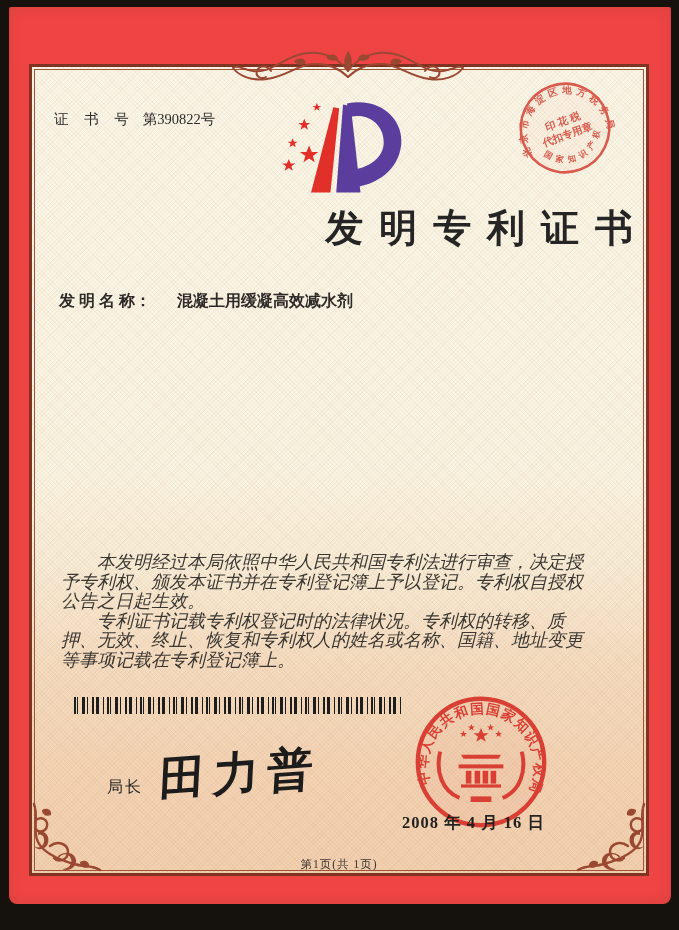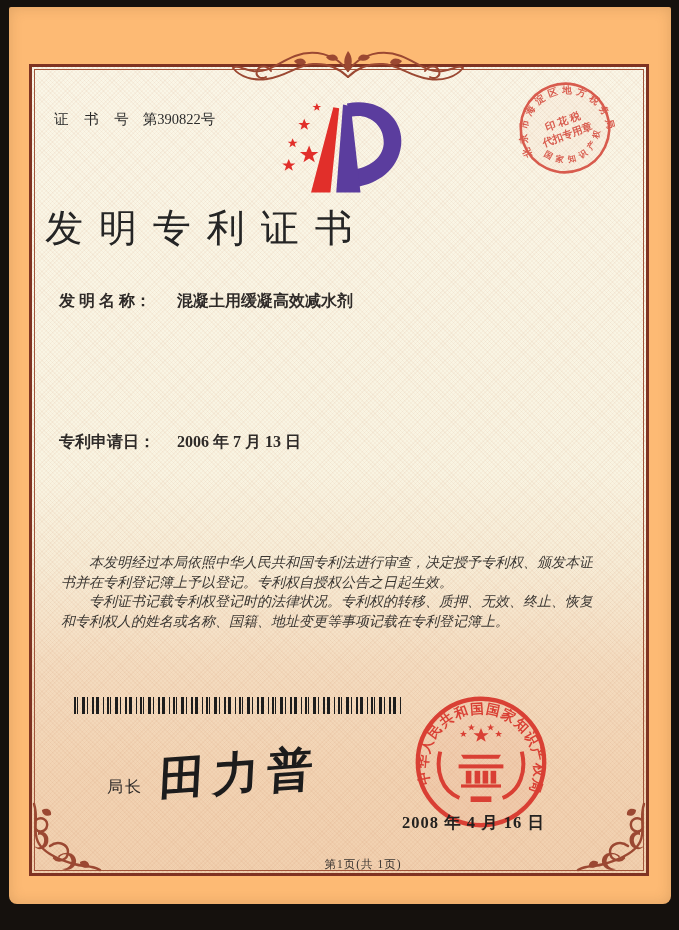--- a/index.html
+++ b/index.html
@@ -4,21 +4,21 @@
 <style>
   html,body { margin:0; padding:0; }
   body {
     width:679px; height:930px; position:relative;
     background:#15110d;
     font-family:"Liberation Serif","DejaVu Serif",serif;
     overflow:hidden;
   }
   .page {
     position:absolute; left:9px; top:7px; width:662px; height:897px;
-    background:#fdba74;
+    background:#ef4444;
     border-radius:2px 2px 8px 8px;
     box-shadow:inset 0 0 14px rgba(90,60,30,.18);
   }
   
   .frame {
     position:absolute; left:20px; top:57px; width:620px; height:812px;
     border:3px solid #7f3322;
     box-sizing:border-box;
   }
   .frame::after {
@@ -34,32 +34,32 @@
     background-image:
       repeating-linear-gradient(45deg, rgba(186,108,66,.06) 0 1px, transparent 1px 3px),
       repeating-linear-gradient(-45deg, rgba(186,108,66,.06) 0 1px, transparent 1px 3px);
   }
   .abs { position:absolute; }
 
   .cert-no { left:45px; top:103px; font-size:14.5px; color:#2b2b2b; }
   .cert-no .lbl { letter-spacing:6px; margin-right:8px; }
 
   .title {
-    left:20px; top:196px; width:620px; text-align:left;
-    font-size:38px; font-weight:400; color:#252525;
+    left:20px; top:196px; width:620px; text-align:right;
+    font-size:38px; font-weight:700; color:#252525;
     letter-spacing:.42em; text-indent:.42em; white-space:nowrap;
   }
   .field-row { position:absolute; left:50px; white-space:nowrap; font-size:16px; color:#2e2a28; }
   .field-row .f-label { display:inline-block; width:118px; font-weight:700; }
-  .field-row .f-value { font-weight:700; }
+  .field-row .f-value { font-weight:700;font-family:Liberation Mono, monospace; }
   .fr0{top:284px}.fr1{top:332px}.fr2{top:378px}.fr3{top:425px}.fr4{top:469px}.fr5{top:514px}
 
   .bodytext {
     left:52px; top:546px; width:532px; height:140px; overflow:hidden;
-    font-size:14px; line-height:19.6px; color:#3a3632;
+    font-size:18px; line-height:19.6px; color:#3a3632;
     font-style:italic;
   }
   .bodytext p { margin:0; text-indent:2em; }
 
   .barcode {
     left:65px; top:690px; width:330px; height:17px;
     background-image:repeating-linear-gradient(90deg,
       #1d1d1d 0 2px, transparent 2px 3px,
       #1d1d1d 3px 4px, transparent 4px 8px,
       #1d1d1d 8px 11px, transparent 11px 13px,
@@ -73,21 +73,21 @@
   .sig-name {
     left:150px; top:736px; font-size:46px; font-weight:700; color:#1d1c1c;
     transform:rotate(-4deg) skewX(-7deg); letter-spacing:8px; white-space:nowrap;
   }
 
   .seal-svg { left:404px; top:687px; width:136px; height:136px; opacity:.93; }
   .seal-date { left:393px; top:805px; font-size:16.5px; font-weight:700; color:#242220; white-space:nowrap; letter-spacing:1px; }
 
   .stamp-svg { left:504px; top:69px; width:104px; height:104px; transform:rotate(-20deg); opacity:.88; }
 
-  .footer { left:20px; top:850px; width:620px; text-align:center; font-size:11.5px; color:#3a3430; letter-spacing:1px;padding-left:24px; }
+  .footer { left:20px; top:850px; width:620px; text-align:center; font-size:11.5px; color:#3a3430; letter-spacing:1px; }
 
   .logo-svg { left:272px; top:88px; width:126px; height:108px; }
   .orn-top { left:222px; top:34px; width:234px; height:54px; }
   .orn-bl { left:19px; top:795px; width:74px; height:74px; }
   .orn-br { left:567px; top:795px; width:74px; height:74px; transform:scaleX(-1); }
 </style>
 </head>
 <body>
 
 <div class="page">
@@ -174,23 +174,20 @@
       <textPath href="#stampBot" startOffset="6" textLength="100">国家知识产权局</textPath>
     </text>
     <text x="60" y="56" font-size="12" fill="#d4473a" font-weight="700" text-anchor="middle">印 花 税</text>
     <text x="60" y="72" font-size="12" fill="#d4473a" font-weight="700" text-anchor="middle">代扣专用章</text>
   </svg>
 
   <div class="abs title">发明专利证书</div>
 
   <div class="field-row fr0">
     <span class="f-label">发 明 名 称：</span><span class="f-value">混凝土用缓凝高效减水剂</span>
-  </div>
-  <div class="field-row fr3">
-    <span class="f-label">专利申请日：</span><span class="f-value">2006 年 7 月 13 日</span>
   </div>
 
   <div class="abs bodytext">
     <p>本发明经过本局依照中华人民共和国专利法进行审查，决定授予专利权、颁发本证书并在专利登记簿上予以登记。专利权自授权公告之日起生效。</p>
     <p>专利证书记载专利权登记时的法律状况。专利权的转移、质押、无效、终止、恢复和专利权人的姓名或名称、国籍、地址变更等事项记载在专利登记簿上。</p>
   </div>
 
   <div class="abs barcode"></div>
 
   <div class="abs sig-title">局长</div>

